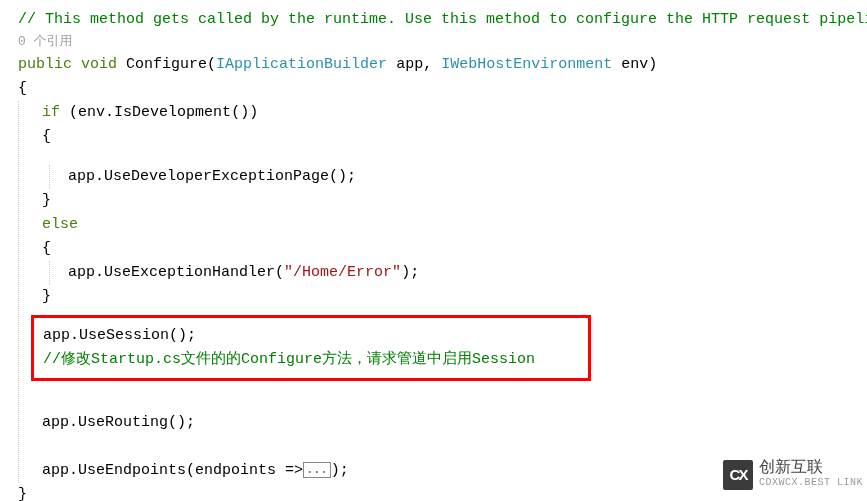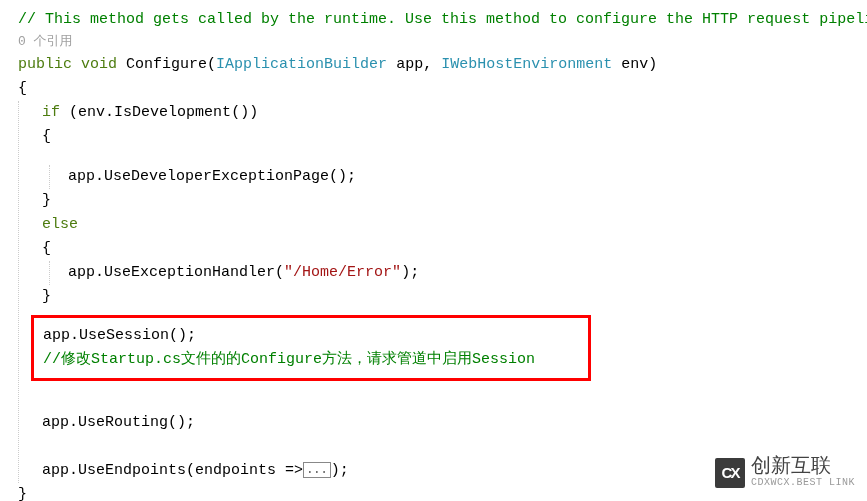--- a/index.html
+++ b/index.html
@@ -33,42 +33,42 @@
       vertical-align: middle;
     }
     .highlight-box {
       border: 3px solid #ff0000;
       padding: 6px 10px 6px 0;
       margin: 6px 0 6px -2px;
       width: 560px;
     }
     .watermark {
       position: absolute;
-      right: 12px;
+      right: 4px;
       bottom: 10px;
       display: flex;
       align-items: center;
       gap: 6px;
       opacity: 0.85;
     }
     .watermark-icon {
       width: 30px; height: 30px;
       background: #1a1a1a;
       color: #fff;
       border-radius: 2px;
       display: flex; align-items: center; justify-content: center;
       font-family: sans-serif;
       font-weight: bold;
       font-size: 15px;
       letter-spacing: -2px;
     }
     .watermark-text {
       font-family: "Microsoft YaHei", sans-serif;
       color: #222222;
-      font-size: 20px;
+      font-size: 16px;
       line-height: 1;
     }
     .watermark-sub {
       font-size: 10px;
       color: #888888;
       letter-spacing: 0.5px;
     }
   </style>
 </head>
 <body>

